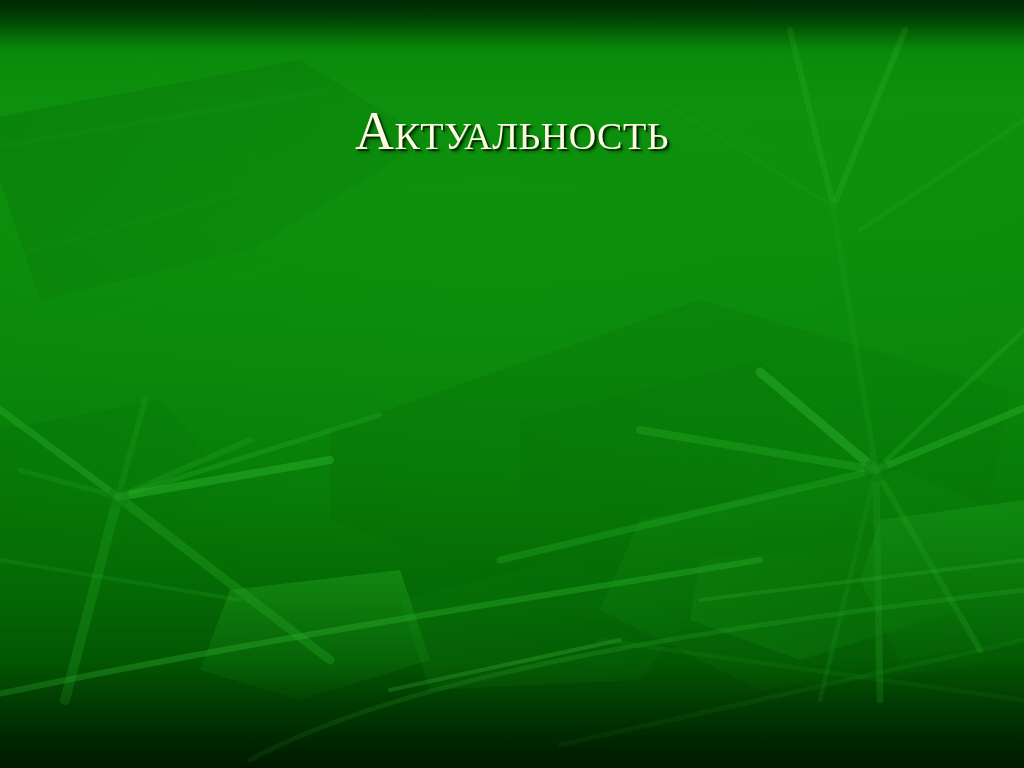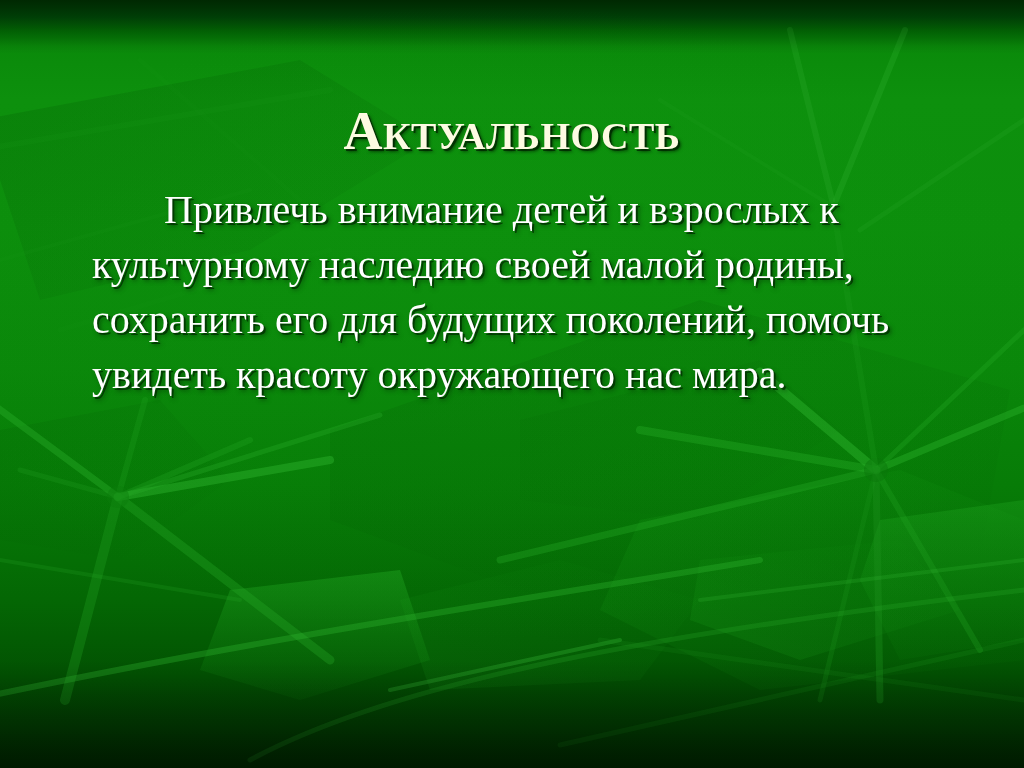--- a/index.html
+++ b/index.html
@@ -44,21 +44,21 @@
       linear-gradient(to bottom, rgba(0,25,0,0.55) 0%, rgba(0,0,0,0) 7%, rgba(0,0,0,0) 86%, rgba(0,20,0,0.55) 100%);
   }
 
   .slide-title {
     position: absolute;
     left: 0;
     top: 64px;
     width: 1024px;
     text-align: center;
     font-size: 54px;
-    font-weight: bold;
+    font-weight: normal;
     font-variant: small-caps;
     letter-spacing: 0.5px;
     color: #fdfbe2;
     text-shadow:
        2px 2px 0 rgba(0,35,0,0.75),
        3px 3px 3px rgba(0,25,0,0.55);
     white-space: nowrap;
   }
 
   .body-text {
@@ -160,15 +160,14 @@
       <path d="M 60 330 L 330 250" stroke="#1c981c" stroke-opacity="0.16" stroke-width="5"></path>
       <path d="M 0 260 L 250 190" stroke="#2aa62a" stroke-opacity="0.12" stroke-width="4"></path>
       <path d="M 140 60 L 300 200" stroke="#1a921a" stroke-opacity="0.14" stroke-width="5"></path>
     </g>
   </svg>
 
   <div id="vignette"></div>
 
   <h1 class="slide-title">Актуальность</h1>
 
-  <div class="body-text">Привлечь внимание детей и взрослых к культурному наследию своей малой родины, сохранить его для будущих поколений, помочь увидеть красоту окружающего нас мира.</div>
 
 </div>
 
 </body></html>

